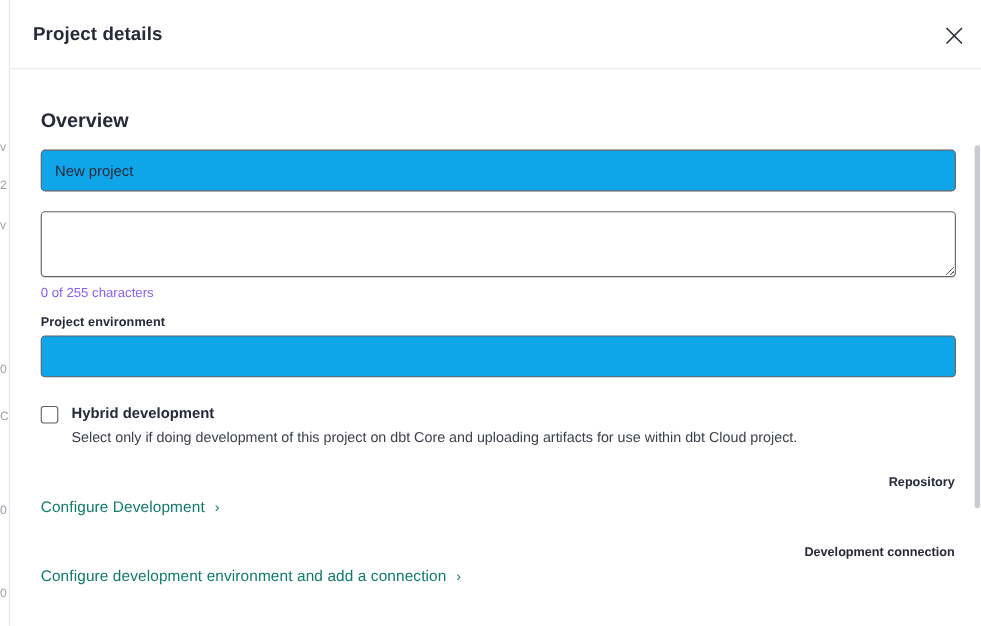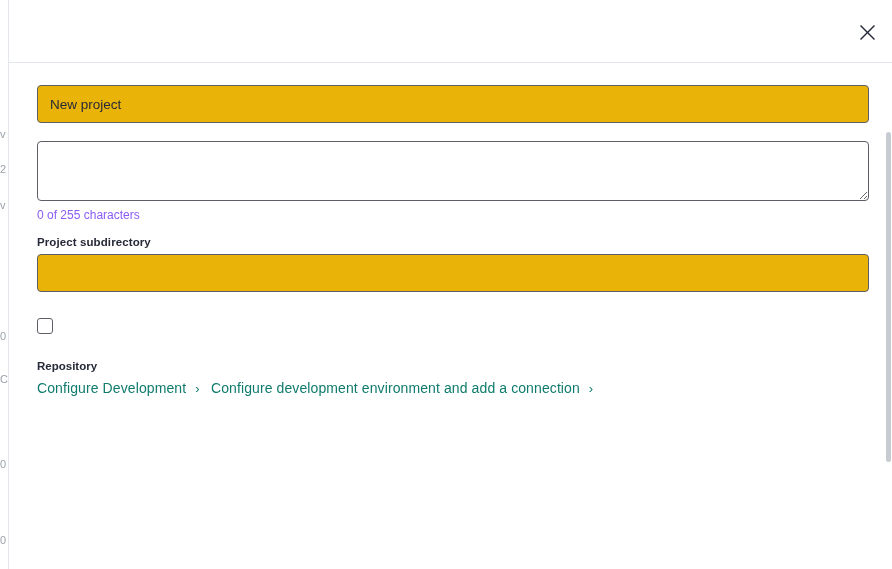--- a/index.html
+++ b/index.html
@@ -106,21 +106,21 @@
     display: block;
     width: 832px;
     height: 38px;
     margin-left: 7px;
     padding: 0 12px;
     border: 1px solid #5c5f68;
     border-radius: 4px;
     font-size: 13.5px;
     font-family: "Liberation Sans", sans-serif;
     color: #262a38;
-    background: #eab308;
+    background: #0ea5e9;
     outline: none;
   }
   .text-input::placeholder { color: #9aa0ab; }
 
   .textarea-input {
     display: block;
     width: 832px;
     height: 60px;
     margin-left: 7px;
     padding: 8px 12px;
@@ -170,20 +170,21 @@
     color: #3c4049;
     line-height: 18px;
     margin-top: 4px;
   }
 
   .group-label {
     font-size: 11.5px;
     font-weight: bold;
     color: #262a38;
     margin: 26px 0 7px 7px;
+    text-align: right;
   }
 
   .link-row {
     display: inline-flex;
     align-items: center;
     margin-left: 7px;
     cursor: pointer;
     text-decoration: none;
   }
   .link-text {
@@ -227,55 +228,62 @@
     <span class="bg-line" style="top:199px;">v</span>
     <span class="bg-line" style="top:330px;">0</span>
     <span class="bg-line" style="top:373px;">C</span>
     <span class="bg-line" style="top:458px;">0</span>
     <span class="bg-line" style="top:534px;">0</span>
   </div>
 
   <div class="modal">
 
     <div class="modal-header">
+      <div class="modal-title">Project details</div>
       <button class="close-btn">
         <span>
           <svg width="17" height="17" viewBox="0 0 17 17" aria-hidden="true">
             <line x1="1.5" y1="1.5" x2="15.5" y2="15.5" stroke="#262a38" stroke-width="1.4"></line>
             <line x1="15.5" y1="1.5" x2="1.5" y2="15.5" stroke="#262a38" stroke-width="1.4"></line>
           </svg>
         </span>
       </button>
     </div>
 
     <div class="modal-body">
 
+      <div class="section-title">Overview</div>
 
       <input class="text-input" type="text" value="New project" style="">
 
       <div class="spacer-18"></div>
 
       <textarea class="textarea-input" placeholder="" style=""></textarea>
       <div class="char-counter">0 of 255 characters</div>
 
       <div class="spacer-14"></div>
 
-      <div class="field-label">Project subdirectory</div>
+      <div class="field-label">Project environment</div>
       <input class="text-input" type="text" placeholder="" style="">
 
       <div class="checkbox-row">
         <div class="checkbox-box"></div>
+        <div class="checkbox-texts">
+          <div class="checkbox-title">Hybrid development</div>
+          <div class="checkbox-desc">Select only if doing development of this project on dbt Core and uploading artifacts for use within dbt Cloud project.</div>
+        </div>
       </div>
 
       <div class="group-label">Repository</div>
       <a class="link-row">
         <span class="link-text">Configure Development</span>
         <span class="link-chevron">›</span>
       </a>
 
+      <div class="group-label">Development connection</div>
       <a class="link-row">
         <span class="link-text">Configure development environment and add a connection</span>
         <span class="link-chevron">›</span>
       </a>
 
     </div>
 
     <div class="scrollbar-track">
       <div class="scrollbar-thumb"></div>
     </div>

